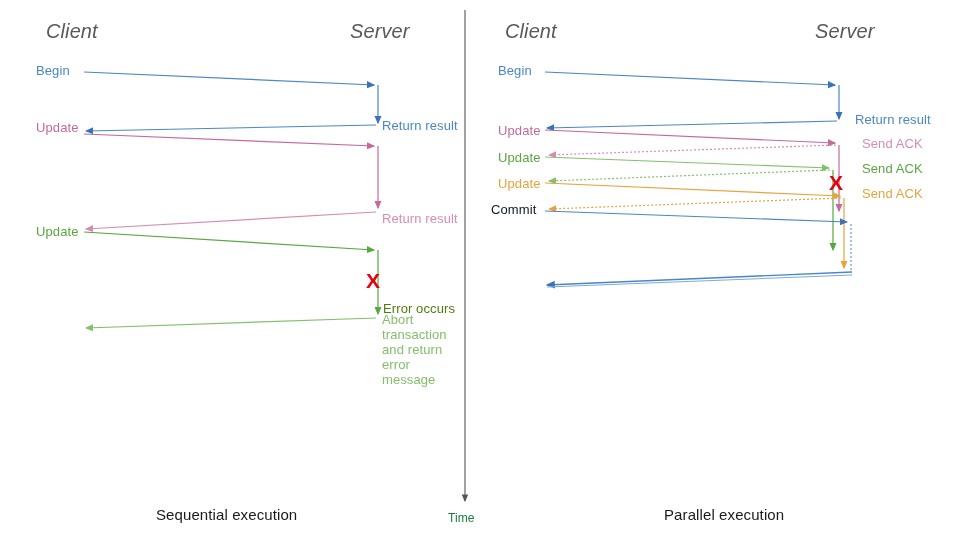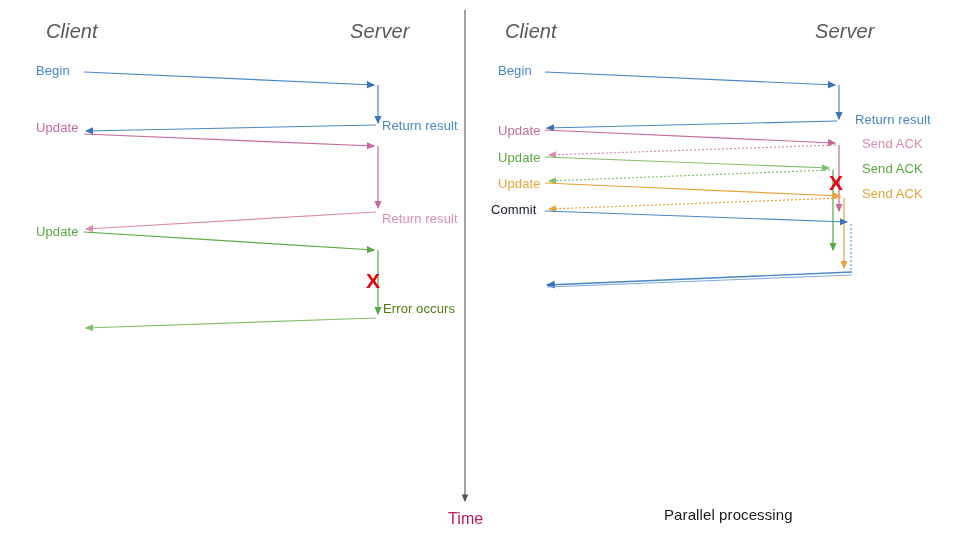--- a/index.html
+++ b/index.html
@@ -34,22 +34,22 @@
   .actor {
     font-style: italic;
     font-size: 20px;
     color: #595959;
   }
   .caption {
     font-size: 15px;
     color: #1a1a1a;
   }
   .timelbl {
-    font-size: 16px;
-    color: #be185d;
+    font-size: 12px;
+    color: #15803d;
   }
   .xmark {
     position: absolute;
     font-family: "Liberation Sans", sans-serif;
     font-weight: bold;
     font-size: 21px;
     color: #e8000d;
     line-height: 21px;
   }
 </style>
@@ -152,36 +152,38 @@
   <div class="lbl" style="left:36px; top:63px; color:#4a86c8;">Begin</div>
   <div class="lbl" style="left:36px; top:120px; color:#c7699b;">Update</div>
   <div class="lbl" style="left:36px; top:224px; color:#58a83f;">Update</div>
 
   <div class="lbl" style="left:382px; top:118px; color:#4a86c8;">Return result</div>
   <div class="lbl" style="left:382px; top:211px; color:#d88cb4;">Return result</div>
 
   <div class="xmark" style="left:366px; top:270px;">X</div>
   <div class="lbl" style="left:383px; top:273px; color:#4d7c0f;margin-top:28px;">Error occurs</div>
 
+  <div class="lbl wrap" style="left:382px; top:312px; width:84px; color:#83c06a;">Abort transaction and return error message</div>
 
+  <div class="lbl caption" style="left:156px; top:507px;">Sequential execution</div>
 
   <div class="lbl timelbl" style="left:448px; top:511px;">Time</div>
 
   <div class="lbl actor" style="left:505px; top:24px;">Client</div>
   <div class="lbl actor" style="left:815px; top:24px;">Server</div>
 
   <div class="lbl" style="left:498px; top:63px; color:#4a86c8;">Begin</div>
   <div class="lbl" style="left:498px; top:123px; color:#c7699b;">Update</div>
   <div class="lbl" style="left:498px; top:150px; color:#58a83f;">Update</div>
   <div class="lbl" style="left:498px; top:176px; color:#e8a33d;">Update</div>
   <div class="lbl" style="left:491px; top:202px; color:#0f172a;">Commit</div>
 
   <div class="lbl" style="left:855px; top:112px; color:#4a86c8;">Return result</div>
   <div class="lbl" style="left:862px; top:136px; color:#d88cb4;">Send ACK</div>
   <div class="lbl" style="left:862px; top:161px; color:#58a83f;">Send ACK</div>
   <div class="lbl" style="left:862px; top:186px; color:#e8a33d;">Send ACK</div>
 
   <div class="xmark" style="left:829px; top:172px;">X</div>
 
 
-  <div class="lbl caption" style="left:664px; top:507px;">Parallel processing</div>
+  <div class="lbl caption" style="left:664px; top:507px;">Parallel execution</div>
 
 </div>
 
 </body></html>

